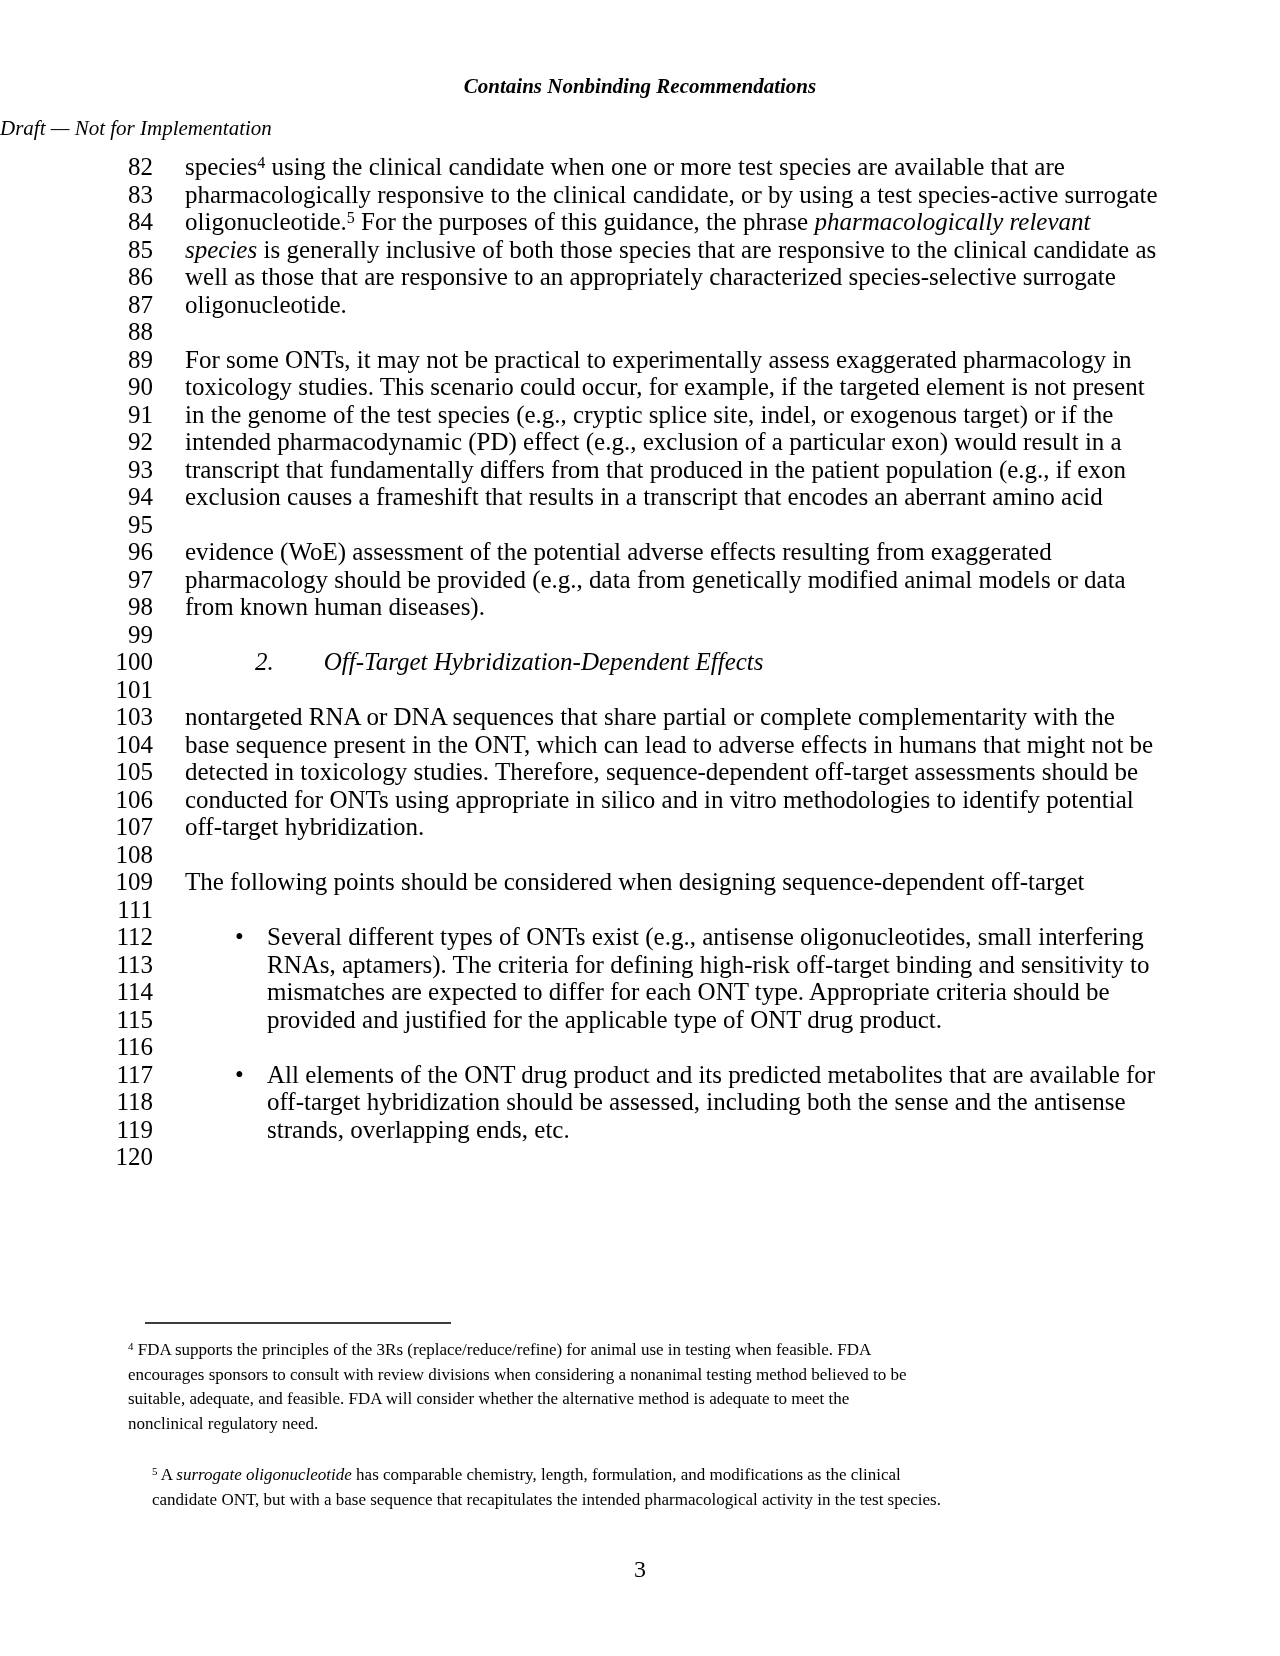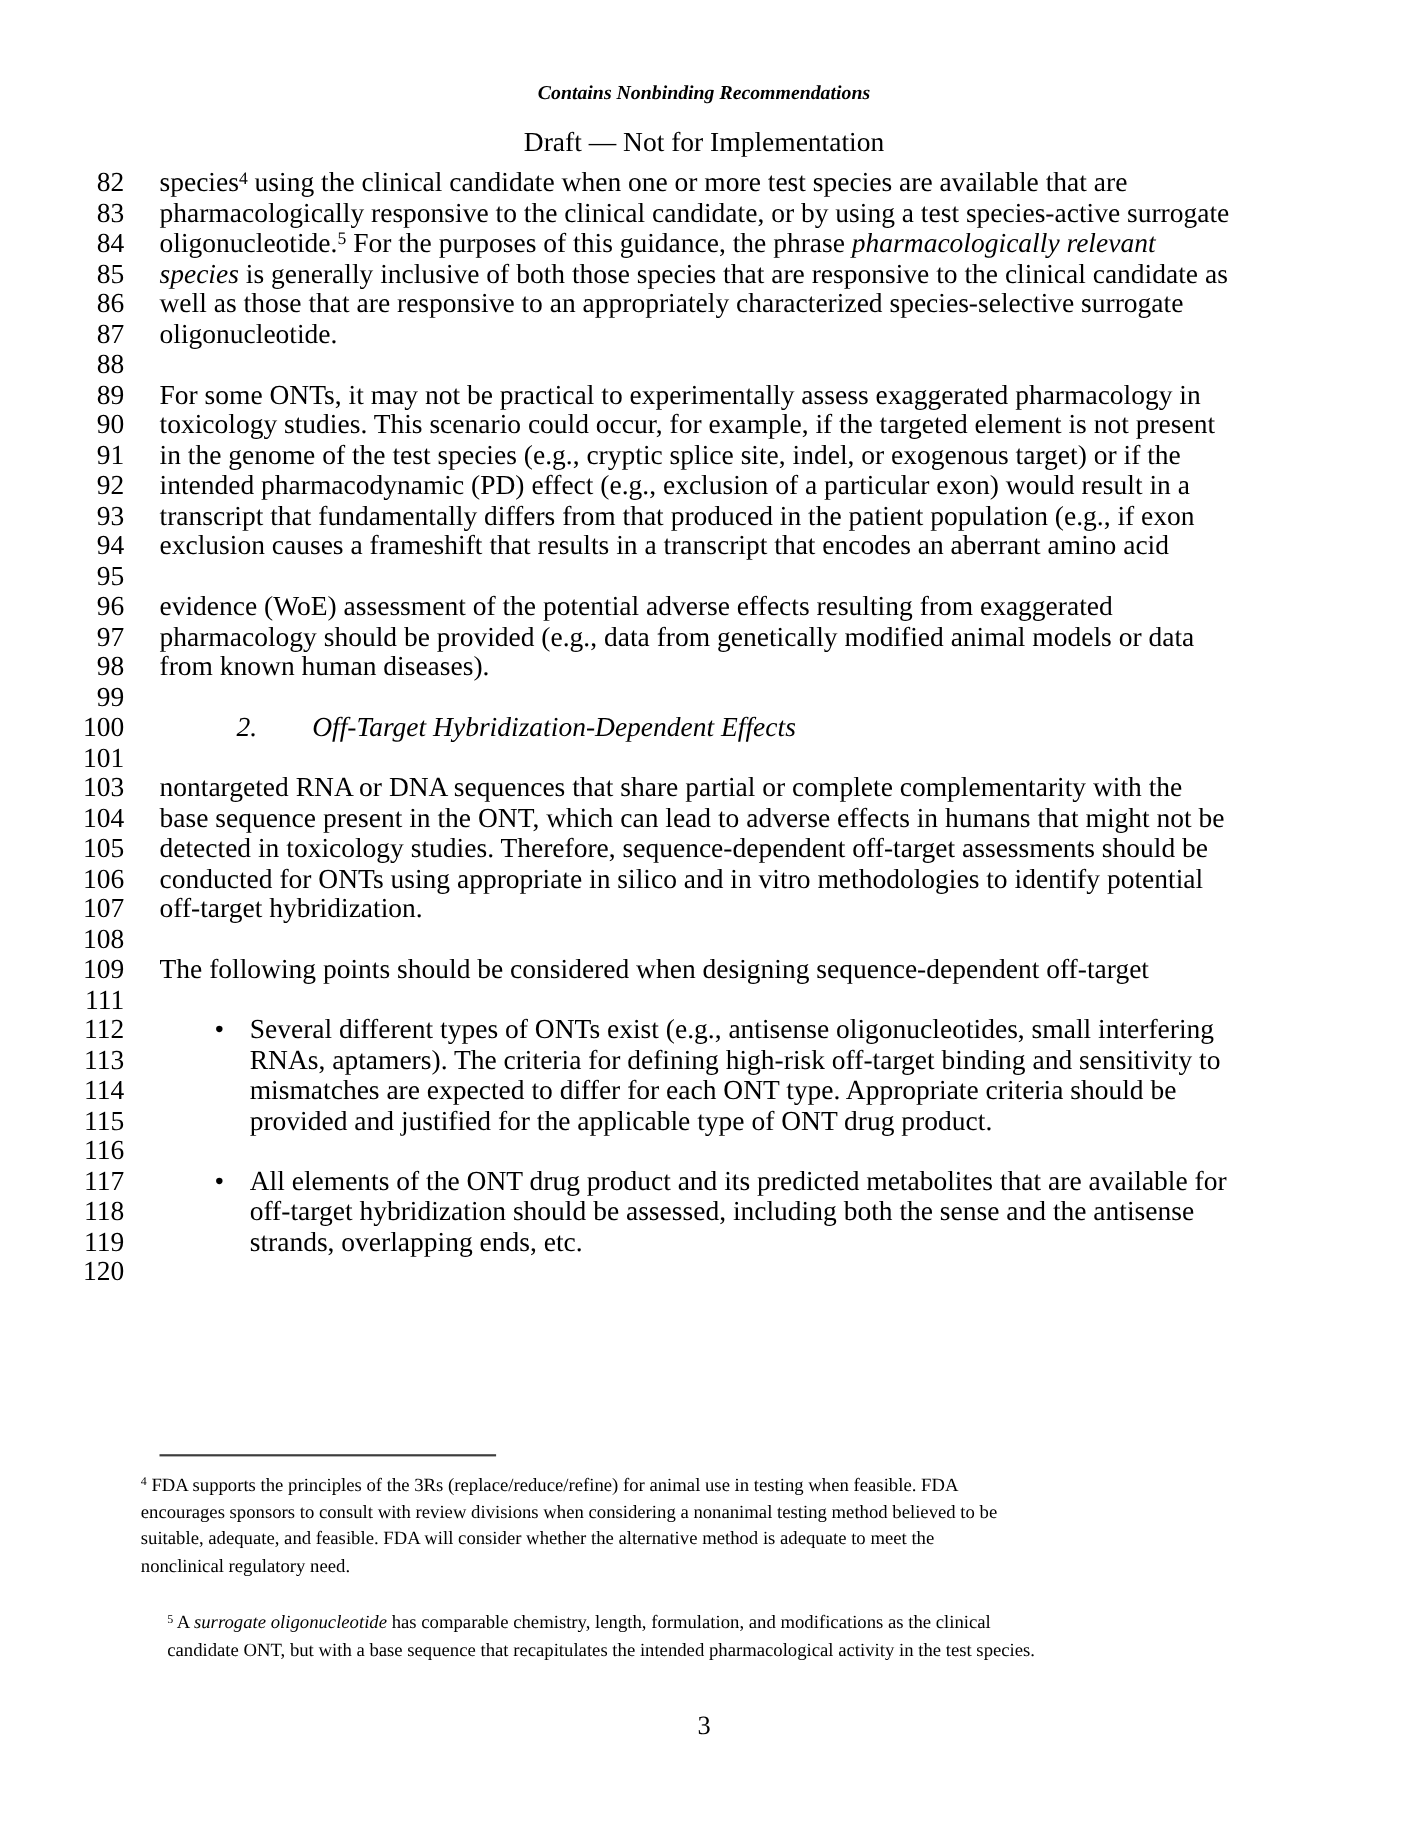--- a/index.html
+++ b/index.html
@@ -8,31 +8,31 @@
     width:1280px;height:1656px;
     margin:0 auto;
     background:#ffffff;
     font-family:"Liberation Serif","DejaVu Serif",serif;
     color:#000;
     overflow:hidden;
   }
   .doc-header{position:absolute;top:0;left:0;width:100%;}
   .title{
     position:absolute;top:74px;left:0;width:100%;
-    text-align:center;font-size:18px;font-weight:bold;font-style:italic;
+    text-align:center;font-size:21px;font-weight:bold;font-style:italic;
     white-space:pre;
   }
   .subtitle{
     position:absolute;top:116px;left:0;width:100%;
-    text-align:center;font-size:25px;
+    text-align:left;font-size:21px;font-style:italic;
     white-space:pre;
   }
   .doc-body{position:absolute;top:153px;left:0;width:100%;}
   .line{display:flex;height:27.5px;line-height:27.5px;font-size:25px;}
-  .num{flex:none;width:113px;text-align:right;white-space:pre;}
+  .num{flex:none;width:113px;text-align:right;white-space:pre;margin-left:40px;}
   .content{flex:none;margin-left:32px;position:relative;white-space:pre;}
   .content.indent-head{padding-left:70px;}
   .content.indent-bullet{padding-left:82px;}
   .content.indent-cont{padding-left:82px;}
   .bullet-mark{position:absolute;left:50px;top:0;}
   .tab-sp{display:inline-block;width:50px;}
   em{}
   sup{font-size:0.64em;line-height:0;position:relative;top:-0.45em;vertical-align:baseline;}
   .fn-sep{position:absolute;left:145px;top:1322px;width:306px;height:2px;background:#3d3d3d;}
   .footnotes{position:absolute;left:128px;top:1338px;width:1040px;font-size:17px;}

